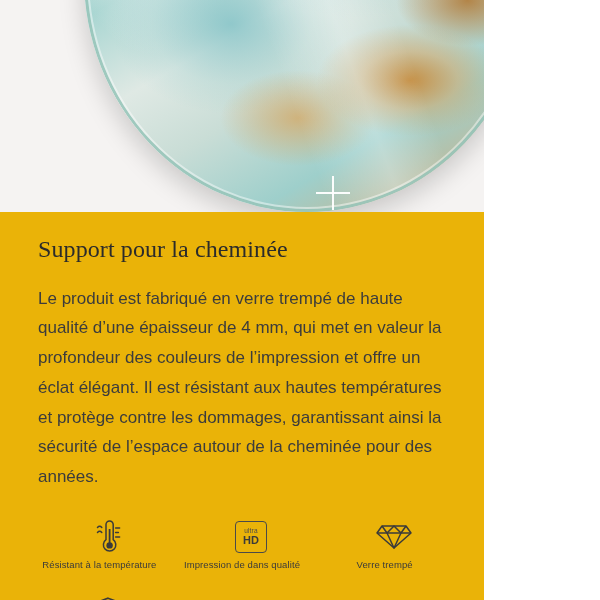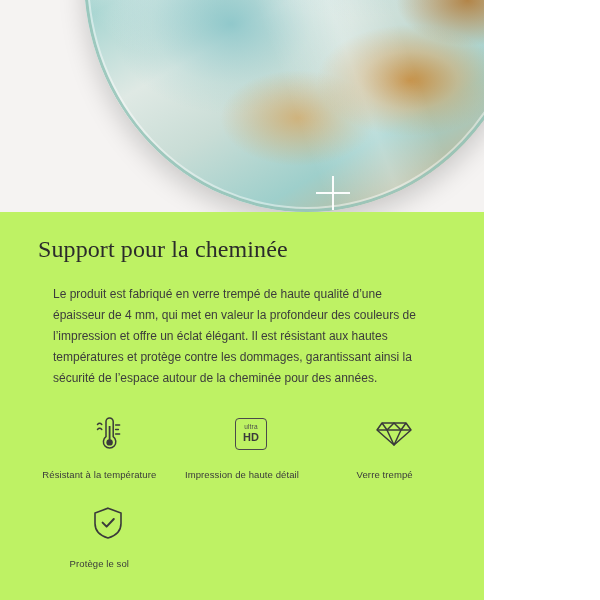--- a/index.html
+++ b/index.html
@@ -10,21 +10,21 @@
     width: 600px;
     height: 600px;
     background: #ffffff;
     font-family: "Liberation Sans", sans-serif;
     overflow: hidden;
   }
   .page {
     position: relative;
     width: 484px;
     height: 600px;
-    background: #bef264;
+    background: #eab308;
     box-sizing: border-box;
     overflow: hidden;
   }
 
   
   .hero {
     position: relative;
     width: 600px;
     height: 212px;
     background: #f5f3f2;
@@ -111,24 +111,24 @@
     line-height: 1.32;
     color: #2b2b2b;
     font-weight: 400;
     margin: 0 0 18px 0;
     letter-spacing: 0.1px;
   }
   .headline .l2 { display: block; }
 
   .body-text {
     font-family: "Liberation Sans", sans-serif;
-    font-size: 12px;
+    font-size: 17px;
     line-height: 1.75;
     color: #3c3c3c;
-    margin: 15px;
+    margin: 0;
     max-width: 524px;
   }
 
   
   .features {
     margin-top: 24px;
     padding: 0 28px;
     display: flex;
     flex-wrap: wrap;
   }
@@ -140,21 +140,21 @@
     align-items: center;
     margin-bottom: 22px;
   }
   .feature-icon {
     height: 42px;
     display: flex;
     align-items: center;
     margin-left: 18px;
   }
   .feature-label {
-    margin-top: 14px;
+    margin-top: 1px;
     font-size: 9.5px;
     color: #3a3a3a;
     text-align: center;
     letter-spacing: 0.1px;
   }
   .ultrahd {
     width: 30px;
     height: 30px;
     border: 1.6px solid #4a4a4a;
     border-radius: 4px;
@@ -207,21 +207,21 @@
       <div class="feature-label">Résistant à la température</div>
     </div>
 
     <div class="feature">
       <div class="feature-icon">
         <div class="ultrahd">
           <span class="u1">ultra</span>
           <span class="u2">HD</span>
         </div>
       </div>
-      <div class="feature-label">Impression de haute détail</div>
+      <div class="feature-label">Impression de dans qualité</div>
     </div>
 
     <div class="feature">
       <div class="feature-icon">
         <svg width="38" height="32" viewBox="0 0 38 32" fill="none" stroke="#3a3a3a" stroke-width="1.5" stroke-linejoin="round">
           <path d="M7 5h24l5 7-17 15L2 12z"></path>
           <path d="M2 12h34"></path>
           <path d="M7 5l5 7 7 15 7-15 5-7"></path>
           <path d="M12 12l7-7 7 7"></path>
         </svg>

